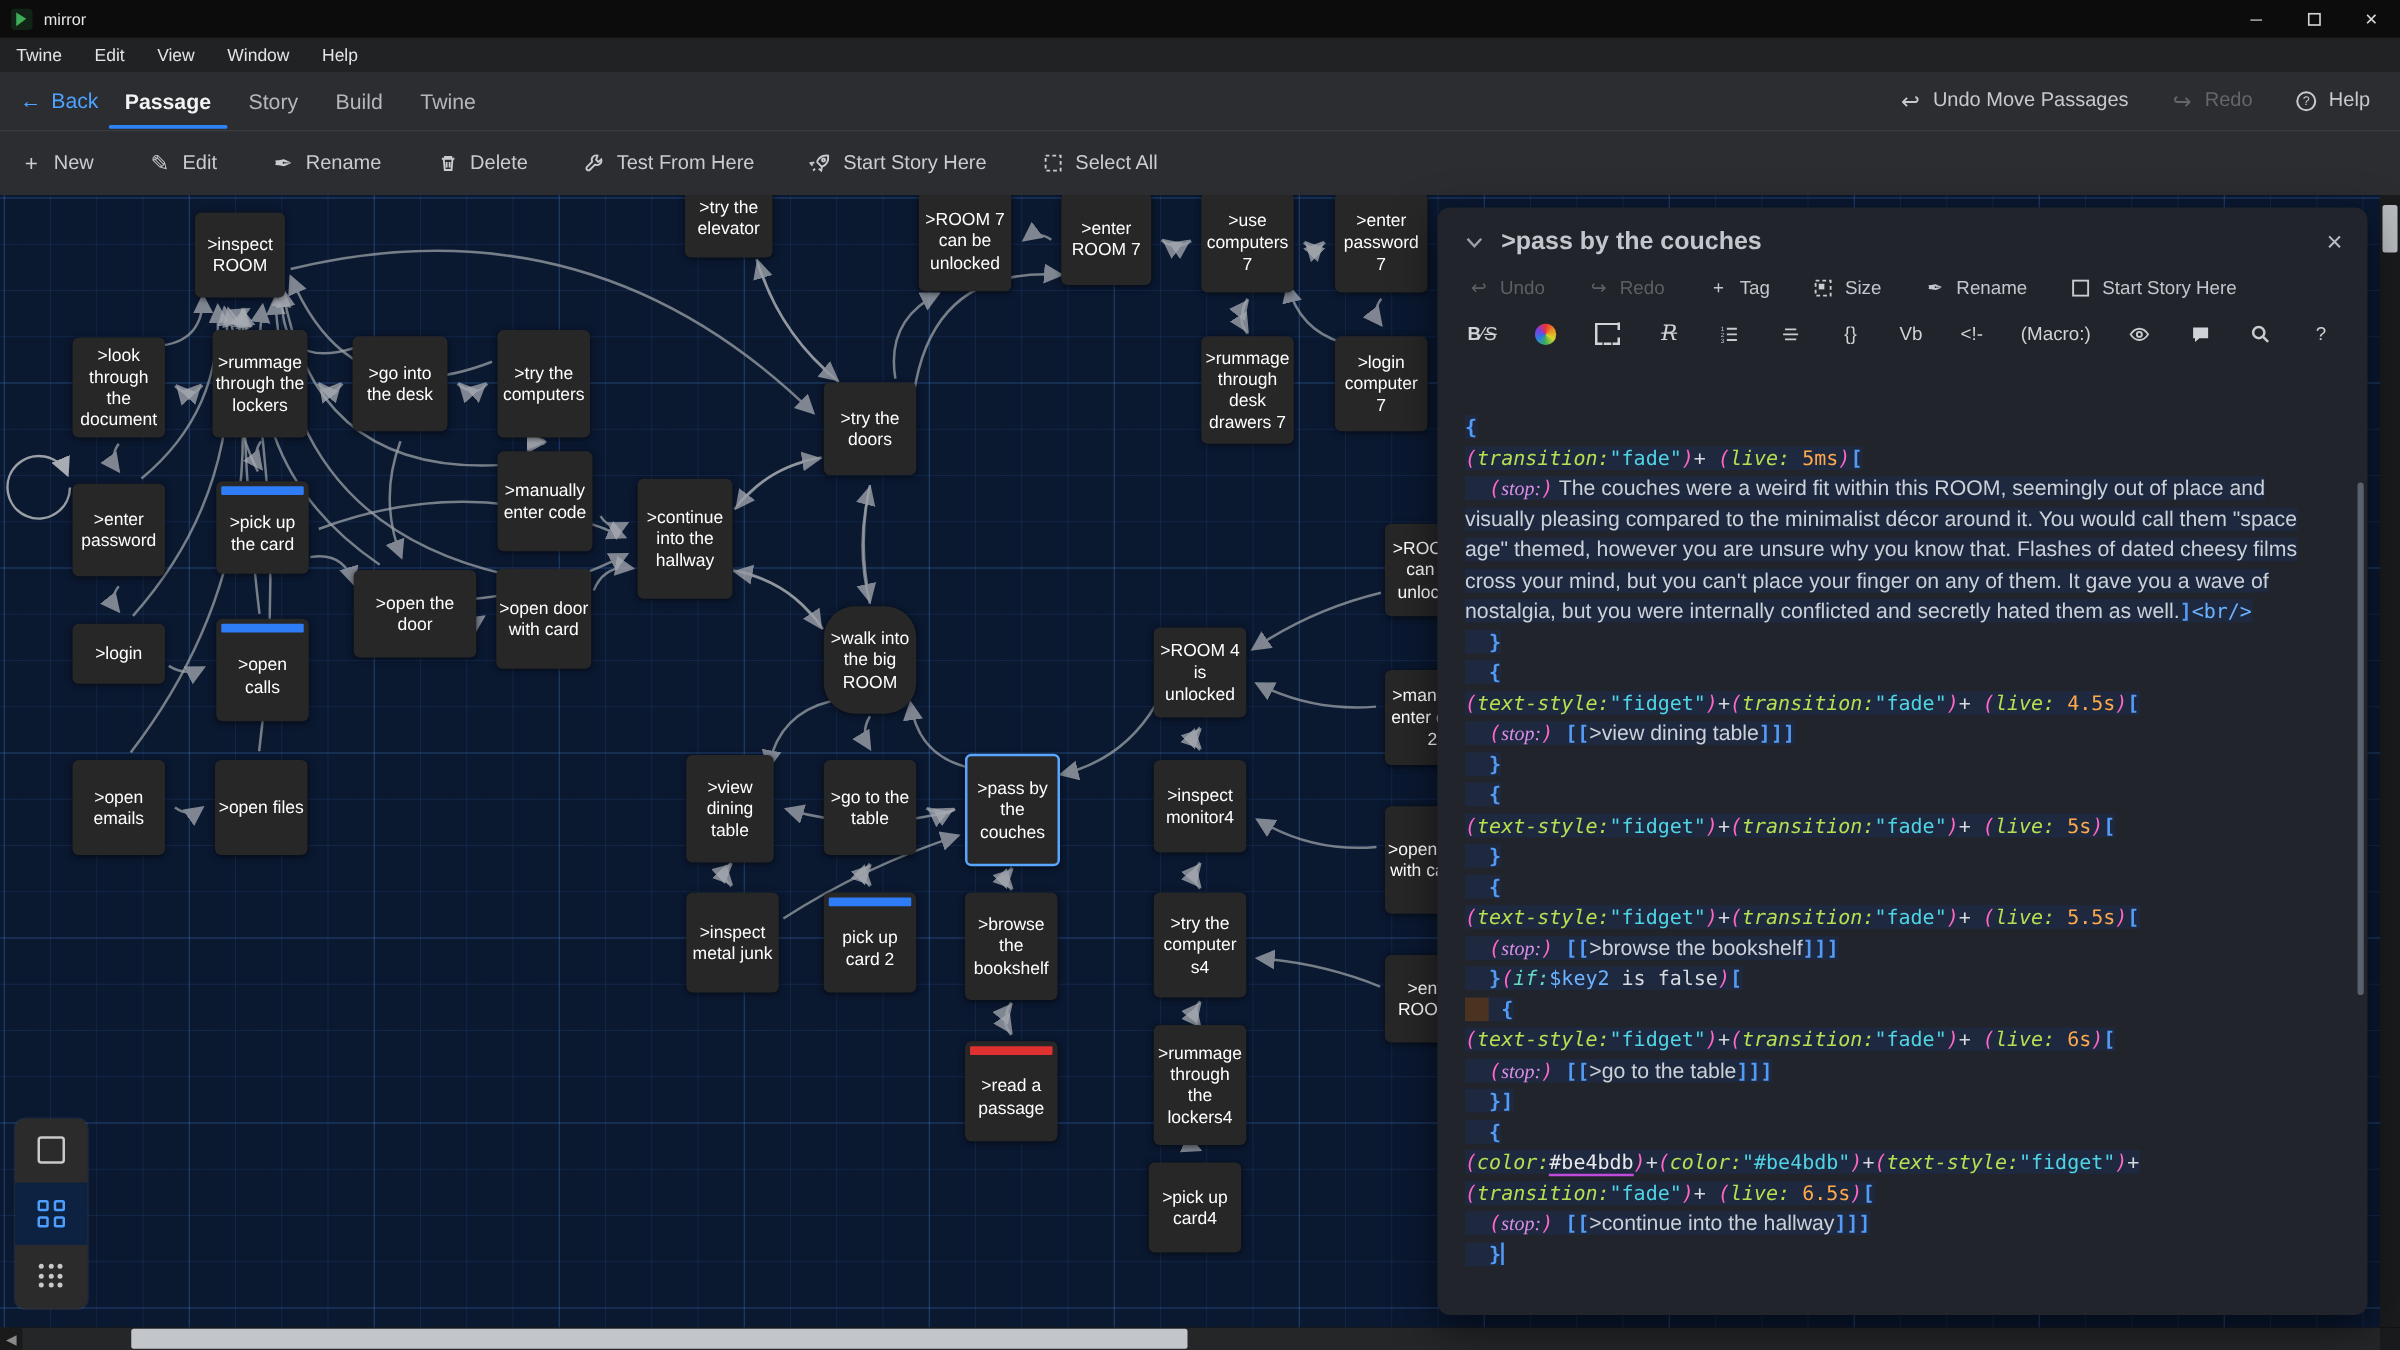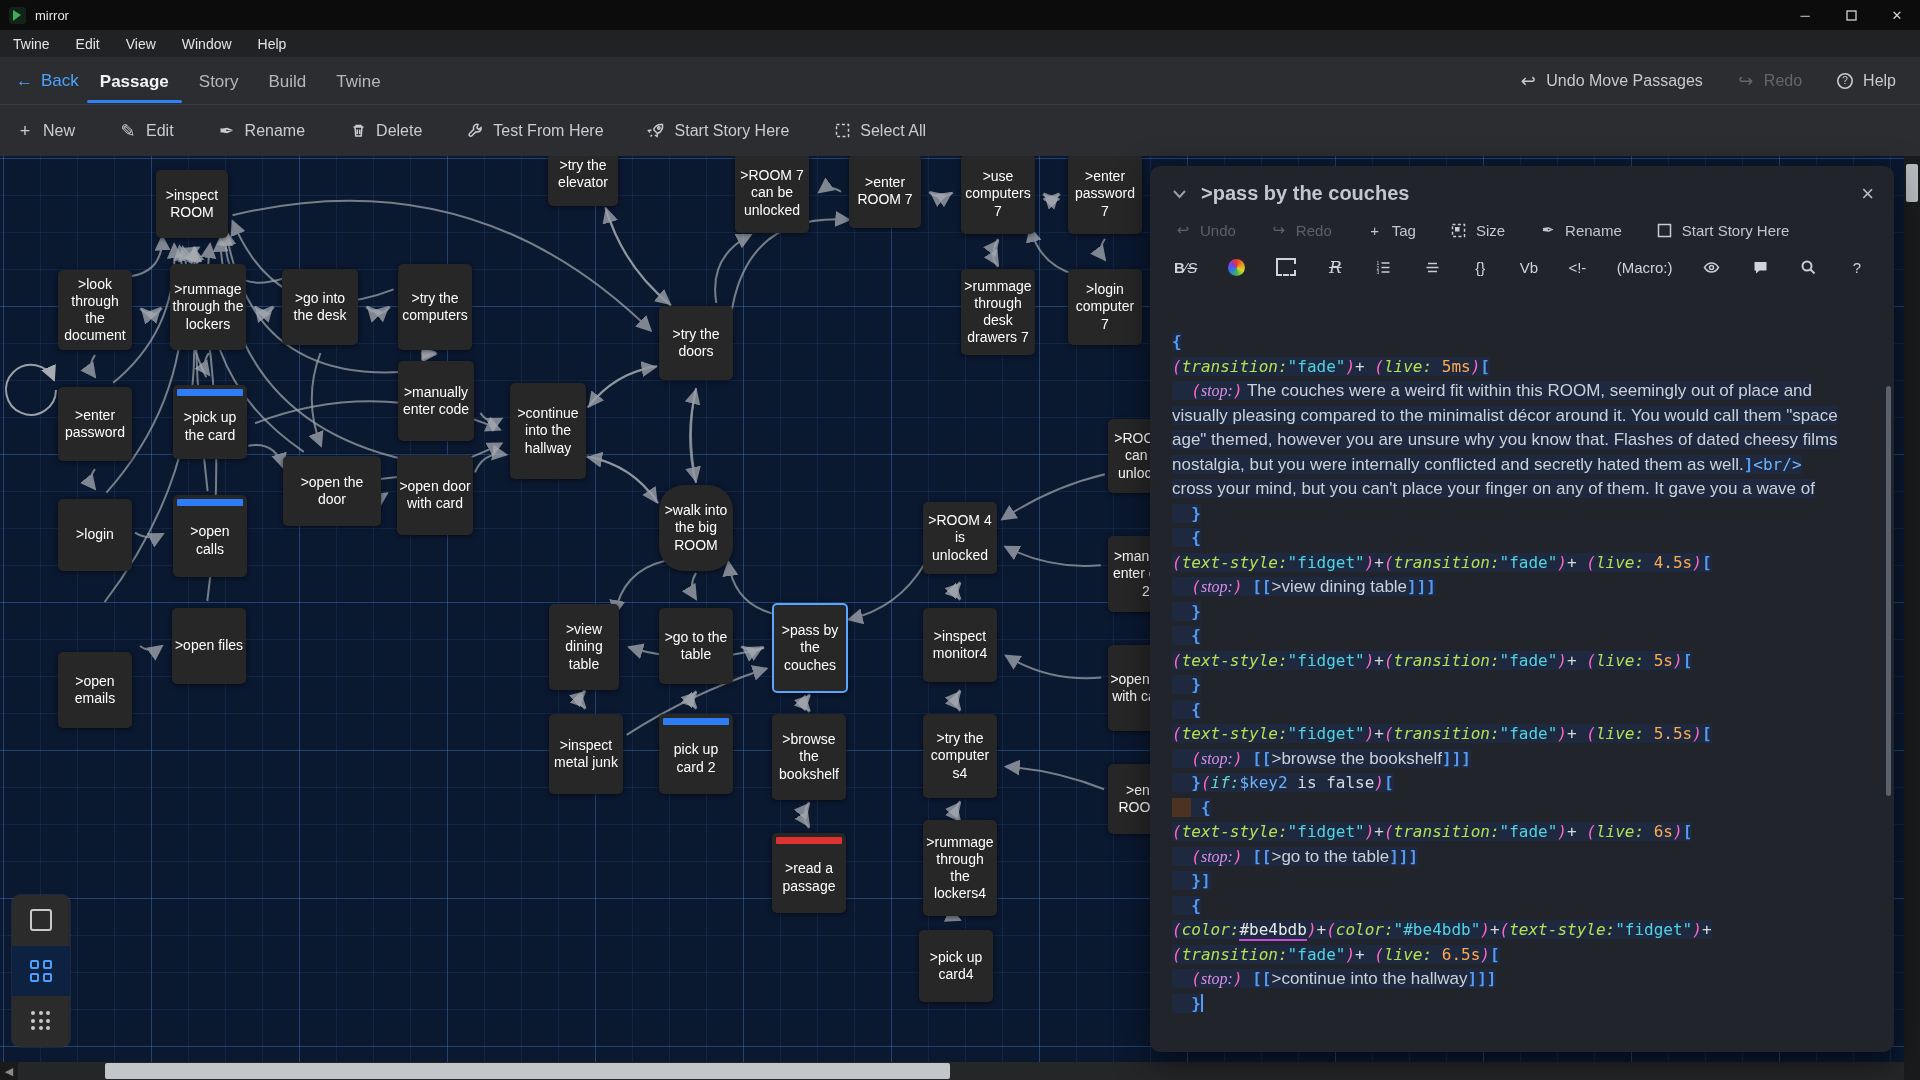--- a/index.html
+++ b/index.html
@@ -372,28 +372,28 @@
       </div>
       <div class="node" style="left: 510px; top: 227px; width: 76px; height: 96px;">
         <span>&gt;continue into the hallway</span>
       </div>
       <div class="node" style="left: 283px; top: 300px; width: 98px; height: 70px;">
         <span>&gt;open the door</span>
       </div>
       <div class="node" style="left: 397px; top: 299px; width: 76px; height: 80px;">
         <span>&gt;open door with card</span>
       </div>
-      <div class="node" style="left: 58px; top: 343px; width: 74px; height: 72px;">
+      <div class="node" style="left: 58px; top: 343px; width: 74px; height: 48px;">
         <span>&gt;login</span>
       </div>
       <div class="node hasbar" style="left: 173px; top: 339px; width: 74px; height: 82px;">
         <div class="bar" style="background: rgb(47, 125, 246);"></div>
         <span>&gt;open calls</span>
       </div>
-      <div class="node" style="left: 58px; top: 452px; width: 74px; height: 76px; margin-top: 44px;">
+      <div class="node" style="left: 58px; top: 452px; width: 74px; height: 76px;">
         <span>&gt;open emails</span>
       </div>
       <div class="node" style="left: 172px; top: 452px; width: 74px; height: 76px;">
         <span>&gt;open files</span>
       </div>
       <div class="node" style="left: 659px; top: 329px; width: 74px; height: 86px; border-radius: 25px;">
         <span>&gt;walk into the big ROOM</span>
       </div>
       <div class="node" style="left: 923px; top: 346px; width: 74px; height: 72px;">
         <span>&gt;ROOM 4 is unlocked</span>
@@ -573,22 +573,22 @@
         </svg>
       </span>
       <span class="fico">?</span>
     </div>
   <div id="ed-code">
       <div class="cl"><span class="run"><span class="brace">{</span></span></div>
       <div class="cl"><span class="run"><span class="paren">(</span><span class="macro">transition:</span><span class="str">"fade"</span><span class="paren">)</span><span class="pln">+ </span><span class="paren">(</span><span class="macro">live:</span><span class="pln"> </span><span class="num">5ms</span><span class="paren">)</span><span class="brk">[</span></span></div>
       <div class="cl"><span class="run"><span class="pln">  </span><span class="paren">(</span><span class="mstop">stop:</span><span class="paren">)</span><span class="prose"> The couches were a weird fit within this ROOM, seemingly out of place and</span></span></div>
       <div class="cl"><span class="run"><span class="prose">visually pleasing compared to the minimalist décor around it. You would call them "space</span></span></div>
       <div class="cl"><span class="run"><span class="prose">age" themed, however you are unsure why you know that. Flashes of dated cheesy films</span></span></div>
+      <div class="cl"><span class="run"><span class="prose">cross your mind, but you can't place your finger on any of them. It gave you a wave of</span></span></div>
       <div class="cl"><span class="run"><span class="prose">nostalgia, but you were internally conflicted and secretly hated them as well.</span><span class="brk">]</span><span class="html">&lt;br/&gt;</span></span></div>
-      <div class="cl"><span class="run"><span class="prose">cross your mind, but you can't place your finger on any of them. It gave you a wave of</span></span></div>
       <div class="cl"><span class="run"><span class="pln">  </span><span class="brace">}</span></span></div>
       <div class="cl"><span class="run"><span class="pln">  </span><span class="brace">{</span></span></div>
       <div class="cl"><span class="run"><span class="paren">(</span><span class="macro">text-style:</span><span class="str">"fidget"</span><span class="paren">)</span><span class="pln">+</span><span class="paren">(</span><span class="macro">transition:</span><span class="str">"fade"</span><span class="paren">)</span><span class="pln">+ </span><span class="paren">(</span><span class="macro">live:</span><span class="pln"> </span><span class="num">4.5s</span><span class="paren">)</span><span class="brk">[</span></span></div>
       <div class="cl"><span class="run"><span class="pln">  </span><span class="paren">(</span><span class="mstop">stop:</span><span class="paren">)</span><span class="pln"> </span><span class="brk">[[</span><span class="lnk">&gt;view dining table</span><span class="brk">]]]</span></span></div>
       <div class="cl"><span class="run"><span class="pln">  </span><span class="brace">}</span></span></div>
       <div class="cl"><span class="run"><span class="pln">  </span><span class="brace">{</span></span></div>
       <div class="cl"><span class="run"><span class="paren">(</span><span class="macro">text-style:</span><span class="str">"fidget"</span><span class="paren">)</span><span class="pln">+</span><span class="paren">(</span><span class="macro">transition:</span><span class="str">"fade"</span><span class="paren">)</span><span class="pln">+ </span><span class="paren">(</span><span class="macro">live:</span><span class="pln"> </span><span class="num">5s</span><span class="paren">)</span><span class="brk">[</span></span></div>
       <div class="cl"><span class="run"><span class="pln">  </span><span class="brace">}</span></span></div>
       <div class="cl"><span class="run"><span class="pln">  </span><span class="brace">{</span></span></div>
       <div class="cl"><span class="run"><span class="paren">(</span><span class="macro">text-style:</span><span class="str">"fidget"</span><span class="paren">)</span><span class="pln">+</span><span class="paren">(</span><span class="macro">transition:</span><span class="str">"fade"</span><span class="paren">)</span><span class="pln">+ </span><span class="paren">(</span><span class="macro">live:</span><span class="pln"> </span><span class="num">5.5s</span><span class="paren">)</span><span class="brk">[</span></span></div>

